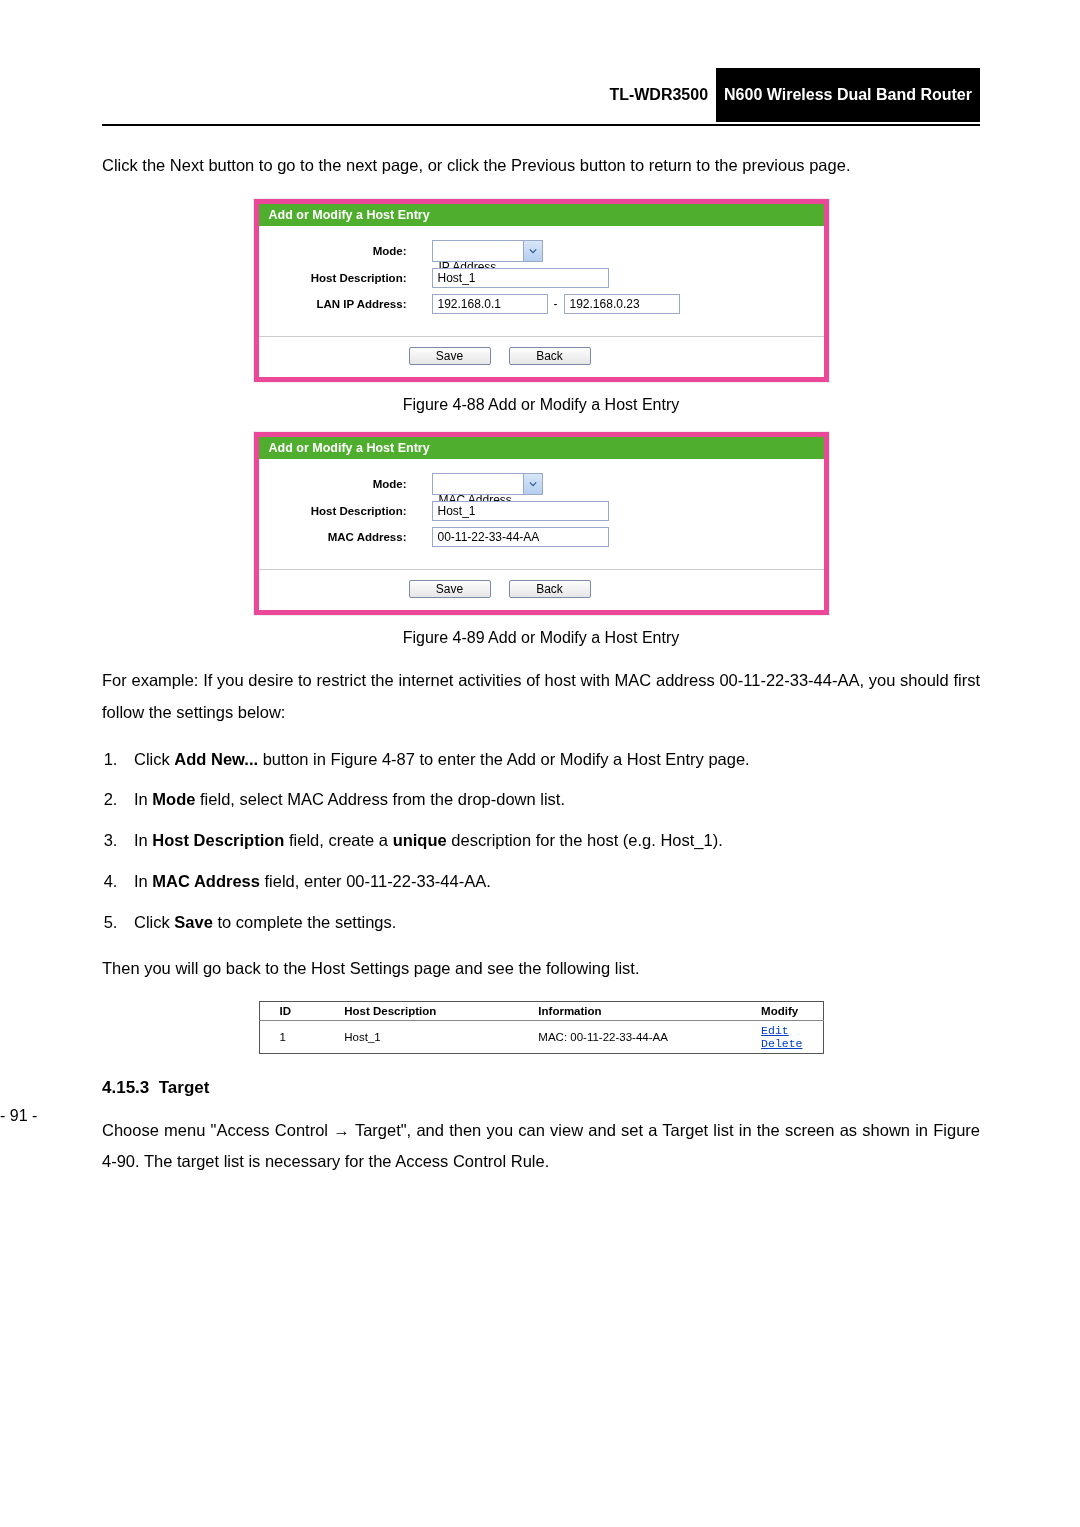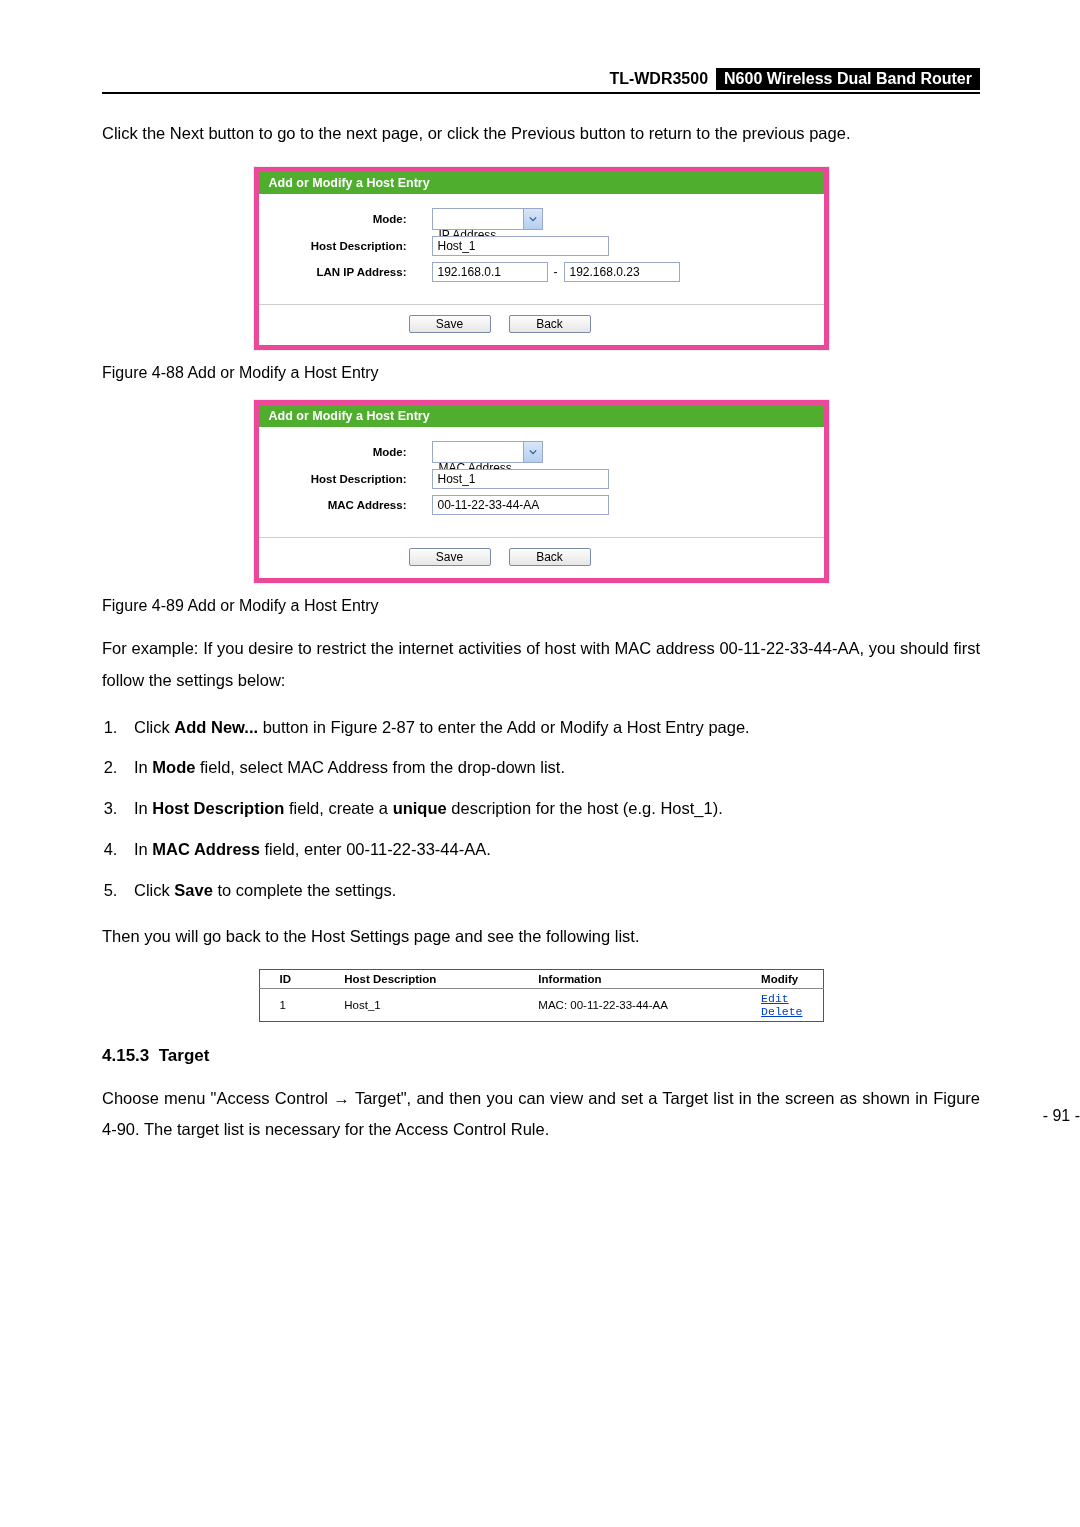--- a/index.html
+++ b/index.html
@@ -28,21 +28,21 @@
   .model {
     font-weight: bold;
     font-size: 16px;
     padding-right: 8px;
   }
   .badge {
     background: #000;
     color: #fff;
     font-weight: bold;
     font-size: 16px;
-    padding: 2px 8px;
+    padding: 18px 8px;
   }
   .body-text {
     font-size: 16.5px;
     line-height: 1.9;
     text-align: justify;
   }
   .body-text b { font-weight: normal; }
 
   
   .panel {
@@ -115,20 +115,21 @@
   .btn {
     border: 1px solid #7a8aa9;
     background: linear-gradient(#fdfdfd,#e6e6e6);
     font-size: 12px;
     padding: 1px 0;
     width: 80px;
     text-align:center;
     border-radius:2px;
   }
   .caption {
+    text-align:center;
     font-size: 16px;
     margin: 14px 0 18px 0;
   }
   .olist {
     padding-left: 20px;
     font-size: 16.5px;
     line-height: 1.75;
   }
   .olist li { padding-left: 12px; margin-bottom: 12px; text-align: justify;}
   .table-fig {
@@ -149,21 +150,21 @@
     font-weight: bold;
     font-size: 17px;
     margin: 4px 0 14px 0;
   }
   .arrow-char { font-family: Arial; }
   .pgnum {
     position:absolute;
     bottom: 60px;
     width: 100%;
     left:0;
-    text-align:right;
+    text-align:left;
     font-size: 16px;
   }
 </style>
 </head>
 <body>
 
 <div class="page">
 
   <div class="hdr-line">
     <span class="model">TL-WDR3500</span>
@@ -244,21 +245,21 @@
       <div class="btn"><span>Back</span></div>
     </div>
   </div>
   <div class="caption">Figure 4-89 Add or Modify a Host Entry</div>
 
   <p class="body-text">
     <b>For example</b><span>: If you desire to restrict the internet activities of host with MAC address 00-11-22-33-44-AA, you should first follow the settings below:</span>
   </p>
 
   <ol class="olist">
-    <li><span>Click </span><b>Add New...</b><span> button in Figure 2-87 to enter the Add or Modify a Host Entry page.</span></li>
+    <li><span>Click </span><b>Add New...</b><span> button in Figure 4-87 to enter the Add or Modify a Host Entry page.</span></li>
     <li><span>In </span><b>Mode</b><span> field, select MAC Address from the drop-down list.</span></li>
     <li><span>In </span><b>Host Description</b><span> field, create a </span><b>unique</b><span> description for the host (e.g. Host_1).</span></li>
     <li><span>In </span><b>MAC Address</b><span> field, enter 00-11-22-33-44-AA.</span></li>
     <li><span>Click </span><b>Save</b><span> to complete the settings.</span></li>
   </ol>
 
   <p class="body-text" style="margin-top:4px">Then you will go back to the Host Settings page and see the following list.</p>
 
   <table class="table-fig">
     <thead>

